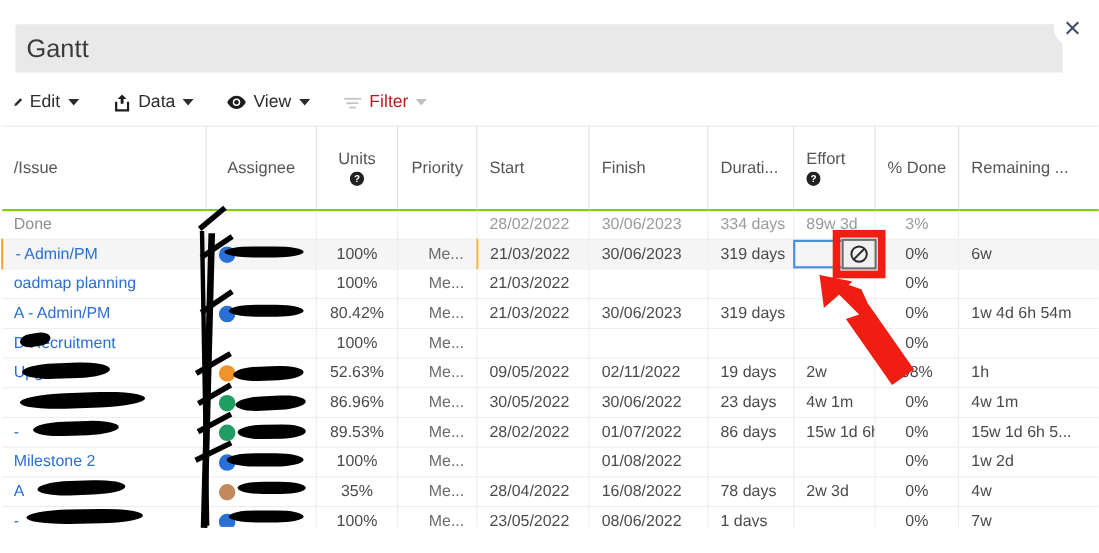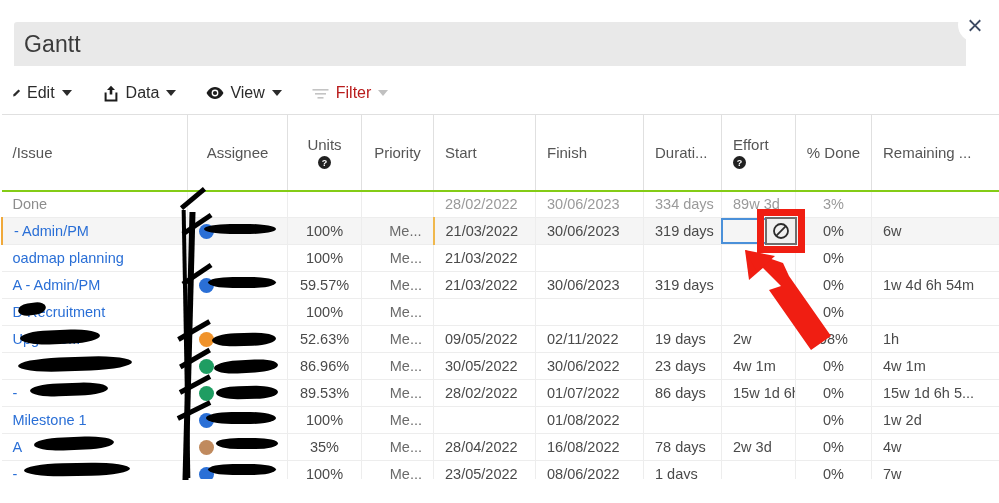--- a/index.html
+++ b/index.html
@@ -529,21 +529,21 @@
             <td></td>
           </tr>
           <tr>
             <td class="cell-name"><span class="task-link">A - Admin/PM</span></td>
             <td>
               <div class="assignee-wrap">
                 <span class="avatar" style="background: rgb(42, 111, 214);"></span>
                 <span class="assignee-name"></span>
               </div>
             </td>
-            <td class="num">59.57%</td>
+            <td class="num">80.42%</td>
             <td>
               <div class="priority-wrap">
                 <span class="prio-icon">
                   <span></span>
                   <span></span>
                 </span>
                 <span class="prio-label">Me...</span>
               </div>
             </td>
             <td class="cell-start">21/03/2022</td>
@@ -646,21 +646,21 @@
               </div>
             </td>
             <td class="cell-start">28/02/2022</td>
             <td>01/07/2022</td>
             <td>86 days</td>
             <td>15w 1d 6h</td>
             <td class="num">0%</td>
             <td>15w 1d 6h 5...</td>
           </tr>
           <tr>
-            <td class="cell-name"><span class="task-link"> Milestone 1</span></td>
+            <td class="cell-name"><span class="task-link"> Milestone 2</span></td>
             <td>
               <div class="assignee-wrap">
                 <span class="avatar" style="background: rgb(42, 111, 214);"></span>
                 <span class="assignee-name"></span>
               </div>
             </td>
             <td class="num">100%</td>
             <td>
               <div class="priority-wrap">
                 <span class="prio-icon">

